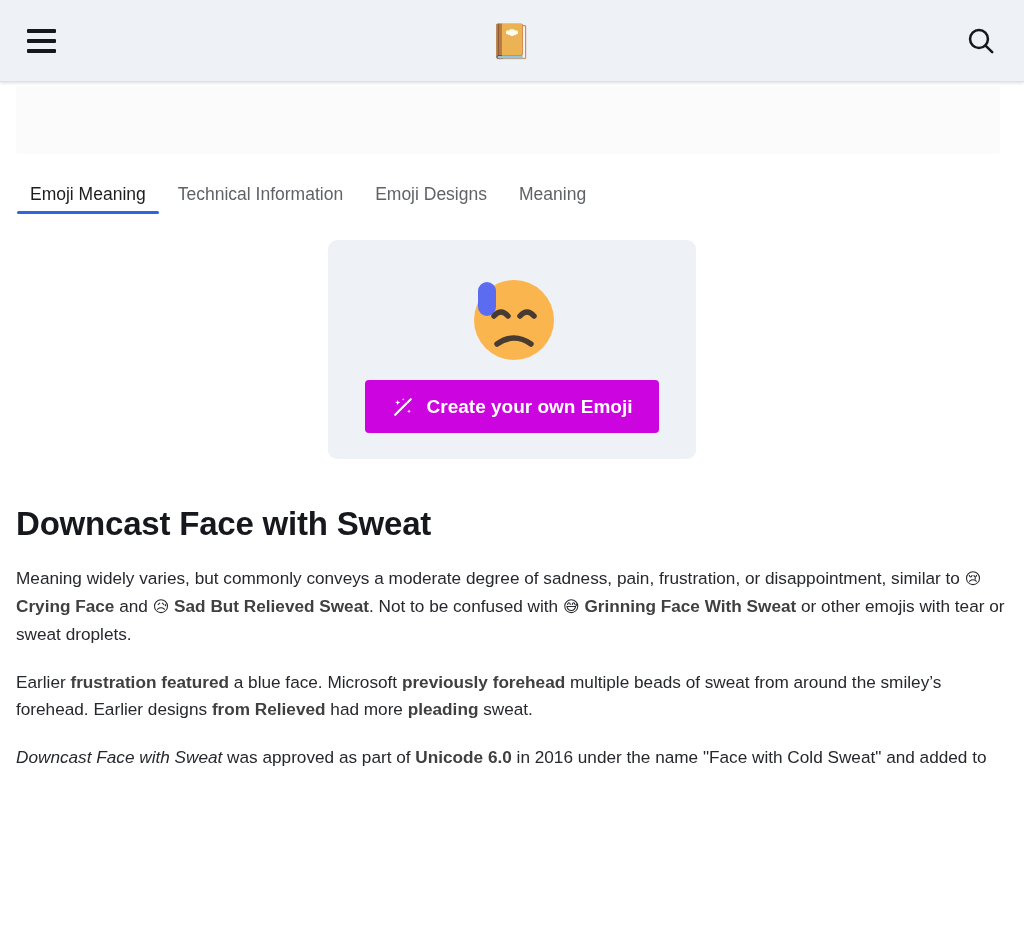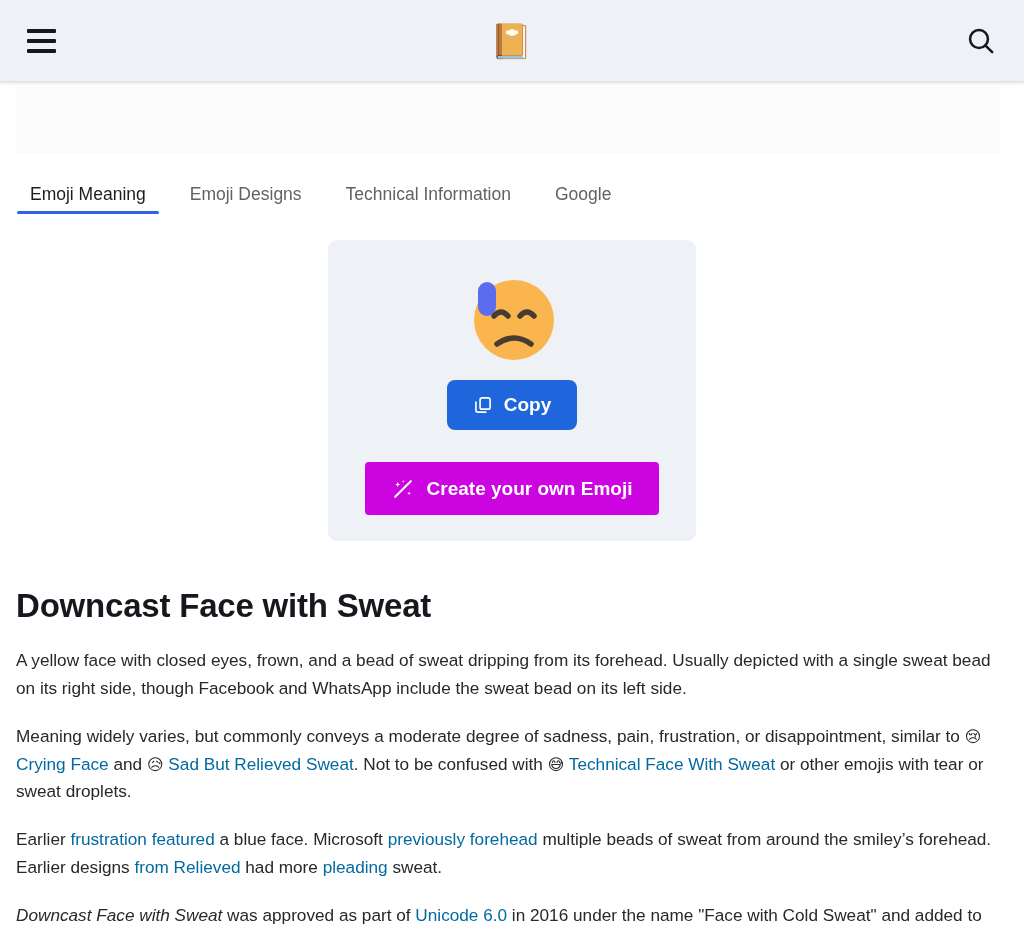--- a/index.html
+++ b/index.html
@@ -64,21 +64,21 @@
     margin: 4px 24px 0 16px;
     height: 68px;
     background: #fbfbfc;
     border-radius: 2px;
   }
 
   
   .tabs {
     display: flex;
     align-items: flex-end;
-    gap: 16px;
+    gap: 4px;
     padding: 0 16px;
     margin-top: 22px;
     height: 38px;
   }
   .tab {
     position: relative;
     font-size: 17.5px;
     color: #5f6368;
     padding: 0 14px 9px 14px;
     cursor: pointer;
@@ -169,23 +169,24 @@
     margin: 0 0 22px 0;
     letter-spacing: -0.2px;
   }
   .article p {
     font-size: 17.2px;
     line-height: 1.62;
     color: #26282d;
     margin: 0 0 20px 0;
   }
   .article a {
-    color: #0369a1;
+    color: #404040;
     text-decoration: none;
     cursor: pointer;
+    font-weight: bold;
   }
   .inline-emoji {
     font-family: "DejaVu Sans", sans-serif;
     font-size: 16px;
   }
   em { font-style: italic; }
 </style>
 </head>
 <body>
 
@@ -205,76 +206,64 @@
       <circle cx="10.5" cy="10.5" r="6.7" stroke="#16181c" stroke-width="1.9"></circle>
       <line x1="15.4" y1="15.4" x2="20.4" y2="20.4" stroke="#16181c" stroke-width="1.9" stroke-linecap="round"></line>
     </svg>
   </button>
 </header>
 
 <div class="ad-slot"></div>
 
 <nav class="tabs">
   <button class="tab active">Emoji Meaning</button>
+  <button class="tab">Technical Information</button>
   <button class="tab">Emoji Designs</button>
-  <button class="tab">Technical Information</button>
-  <button class="tab">Google</button>
+  <button class="tab">Meaning</button>
 </nav>
 
 <div class="emoji-card-row">
   <section class="emoji-card">
 
     <div class="emoji-hero">
       <svg width="96" height="96" viewBox="0 0 96 96">
         <circle cx="50" cy="50" r="40" fill="#fab54e"></circle>
         <rect x="14" y="12" width="18" height="34" rx="9" fill="#5b6cf0"></rect>
         <path d="M30 46 Q37 38 44 46" stroke="#473b32" stroke-width="5.5" fill="none" stroke-linecap="round"></path>
         <path d="M56 46 Q63 38 70 46" stroke="#473b32" stroke-width="5.5" fill="none" stroke-linecap="round"></path>
         <path d="M33 74 Q50 62 67 74" stroke="#473b32" stroke-width="5.5" fill="none" stroke-linecap="round"></path>
       </svg>
     </div>
 
-    <button class="copy-button">
-      <span class="btn-ico">
-        <svg width="20" height="20" viewBox="0 0 24 24" fill="none">
-          <rect x="8.5" y="3.5" width="12" height="13.5" rx="2.4" stroke="#ffffff" stroke-width="2"></rect>
-          <path d="M15.5 20.5H5.8A2.3 2.3 0 0 1 3.5 18.2V8.5" stroke="#ffffff" stroke-width="2" stroke-linecap="round"></path>
-        </svg>
-      </span>
-      <span>Copy</span>
-    </button>
 
     <button class="create-button">
       <span class="btn-ico">
         <svg width="22" height="22" viewBox="0 0 24 24" fill="none">
           <line x1="3.5" y1="20.5" x2="16" y2="8" stroke="#ffffff" stroke-width="2.3" stroke-linecap="round"></line>
           <line x1="17.2" y1="6.8" x2="20.5" y2="3.5" stroke="#ffffff" stroke-width="2.3" stroke-linecap="round"></line>
           <path d="M6.2 4.3l.8 2 2 .8-2 .8-.8 2-.8-2-2-.8 2-.8z" fill="#ffffff"></path>
           <path d="M18.6 14.6l.6 1.5 1.5.6-1.5.6-.6 1.5-.6-1.5-1.5-.6 1.5-.6z" fill="#ffffff"></path>
           <path d="M12.2 2.2l.4 1 1 .4-1 .4-.4 1-.4-1-1-.4 1-.4z" fill="#ffffff"></path>
         </svg>
       </span>
       <span>Create your own Emoji</span>
     </button>
 
   </section>
 </div>
 
 <article class="article">
   <h1 class="article-title">Downcast Face with Sweat</h1>
 
-  <p>
-    <span>A yellow face with closed eyes, frown, and a bead of sweat dripping from its forehead. Usually depicted with a single sweat bead on its right side, though Facebook and WhatsApp include the sweat bead on its left side.</span>
-  </p>
 
   <p>
     <span>Meaning widely varies, but commonly conveys a moderate degree of sadness, pain, frustration, or disappointment, similar to </span><span class="inline-emoji">😢</span>
     <a>Crying Face</a><span> and </span><span class="inline-emoji">😥</span>
     <a>Sad But Relieved Sweat</a><span>. Not to be confused with </span><span class="inline-emoji">😅</span>
-    <a>Technical Face With Sweat</a><span> or other emojis with tear or sweat droplets.</span>
+    <a>Grinning Face With Sweat</a><span> or other emojis with tear or sweat droplets.</span>
   </p>
 
   <p>
     <span>Earlier </span><a>frustration featured</a><span> a blue face. Microsoft </span><a>previously forehead</a><span> multiple beads of sweat from around the smiley’s forehead. Earlier designs </span><a>from Relieved</a><span> had more </span><a>pleading</a><span> sweat.</span>
   </p>
 
   <p>
     <em>Downcast Face with Sweat</em><span> was approved as part of </span><a>Unicode 6.0</a><span> in 2016 under the name "Face with Cold Sweat" and added to </span>
   </p>
 </article>

